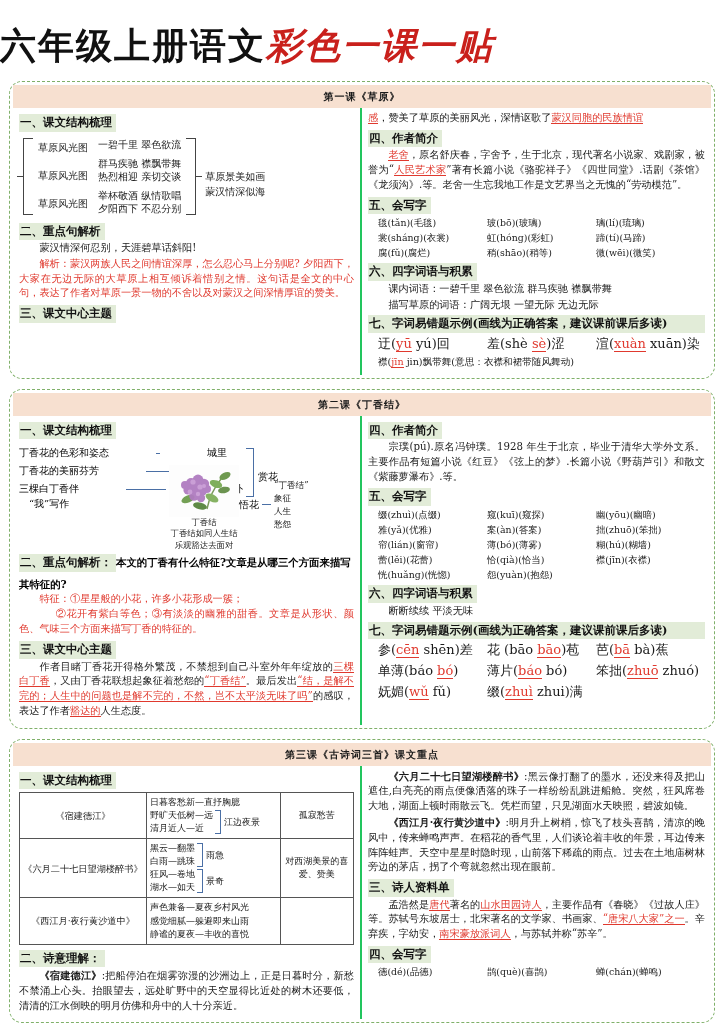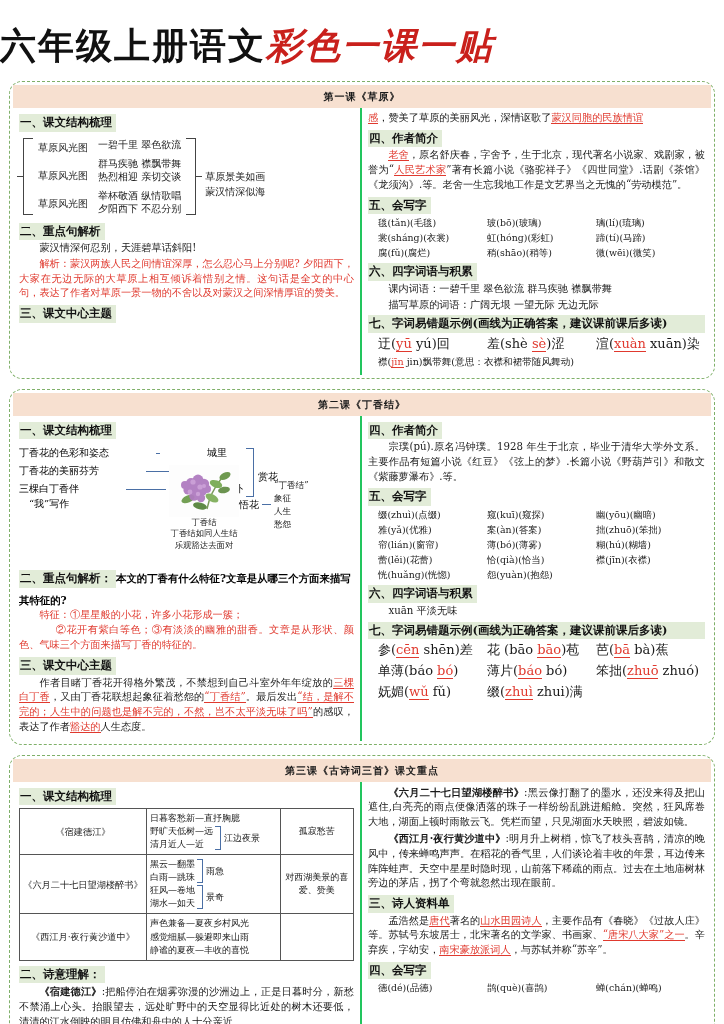--- a/index.html
+++ b/index.html
@@ -285,21 +285,21 @@
               <span class="tag">
                 <div>“丁香结”</div>
                 <div>象征</div>
                 <div>人生</div>
                 <div>愁怨</div>
               </span>
             </div>
           </div>
         </div>
 
-        <div style="margin-top:16px;">
+        <div style="margin-top:0;">
           <span class="sec">二、重点句解析：</span><span style="font-family:'DejaVu Serif',serif;font-size:10.4px;font-weight:bold;">本文的丁香有什么特征?文章是从哪三个方面来描写其特征的?</span>
         </div>
         <div class="p red" style="text-indent:2em;">特征：①星星般的小花，许多小花形成一簇；</div>
         <div class="p red" style="text-indent:3.6em;">②花开有紫白等色；③有淡淡的幽雅的甜香。文章是从形状、颜色、气味三个方面来描写丁香的特征的。</div>
 
         <div class="sec">三、课文中心主题</div>
         <div class="p ind"><span>作者目睹丁香花开得格外繁茂，不禁想到自己斗室外年年绽放的</span><span class="ul-redb">三棵白丁香</span><span>，又由丁香花联想起象征着愁怨的</span><span class="ul-redb">“丁香结”</span><span>。最后发出</span><span class="ul-redb">“结，是解不完的；人生中的问题也是解不完的，不然，岂不太平淡无味了吗”</span><span>的感叹，表达了作者</span><span class="ul-redb">豁达的</span><span>人生态度。</span></div>
       </div>
 
       <div class="col colR">
@@ -318,21 +318,21 @@
           <span>薄(bó)(薄雾)</span>
           <span>糊(hú)(糊墙)</span>
           <span>蕾(lěi)(花蕾)</span>
           <span>恰(qià)(恰当)</span>
           <span>襟(jīn)(衣襟)</span>
           <span>恍(huǎng)(恍惚)</span>
           <span>怨(yuàn)(抱怨)</span>
         </div>
 
         <div class="sec">六、四字词语与积累</div>
-        <div class="p ind">xuān  平淡无味</div>
+        <div class="p ind">断断续续  平淡无味</div>
 
         <div class="sec wide">七、字词易错题示例(画线为正确答案，建议课前课后多读)</div>
         <div class="wgrid">
           <span><span>参(</span><span class="ul-redb">cēn</span><span> shēn)差</span></span>
           <span><span>花 (bāo </span><span class="ul-redb">bāo</span><span>)苞</span></span>
           <span><span>芭(</span><span class="ul-redb">bā</span><span> bà)蕉</span></span>
           <span><span>单薄(báo </span><span class="ul-redb">bó</span><span>)</span></span>
           <span><span>薄片(</span><span class="ul-redb">báo</span><span> bó)</span></span>
           <span><span>笨拙(</span><span class="ul-redb">zhuō</span><span> zhuó)</span></span>
           <span><span>妩媚(</span><span class="ul-redb">wǔ</span><span> fǔ)</span></span>

